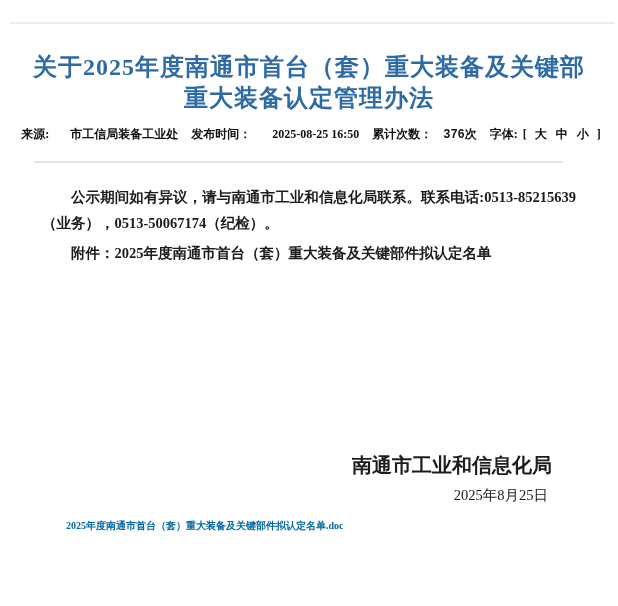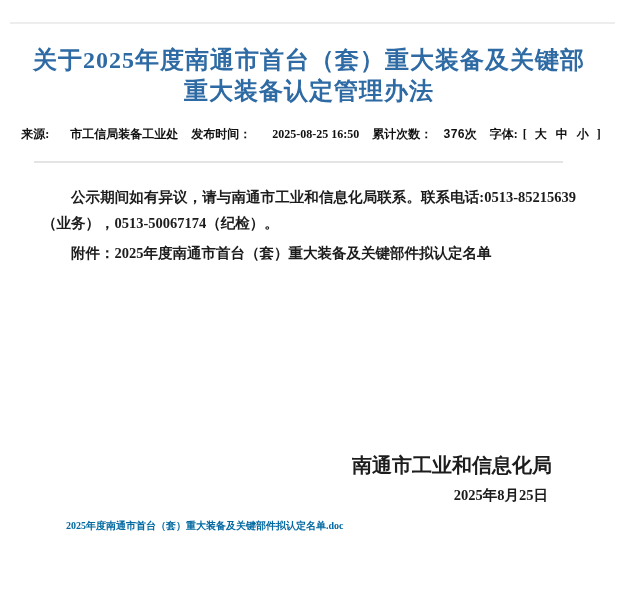--- a/index.html
+++ b/index.html
@@ -65,21 +65,21 @@
     font-size: 20px;
     font-weight: bold;
     color: #1c1c1c;
     line-height: 26px;
   }
   .date-line {
     position: absolute;
     top: 482px; left: 0; right: 70px;
     text-align: right;
     font-size: 14.5px;
-    font-weight: bold;
+    font-weight: normal;
     color: #1c1c1c;
     line-height: 26px;
   }
   .attachment-link {
     position: absolute;
     top: 513px; left: 66px;
     font-size: 10px;
     font-weight: bold;
     color: #0369a1;
     line-height: 26px;
@@ -87,21 +87,21 @@
     cursor: pointer;
   }
 </style>
 </head>
 <body>
 
 <div class="page">
 
   <div class="top-line"></div>
 
-  <h1 class="title" style="margin:4px;">
+  <h1 class="title" style="margin:11px;">
     <span style="display:block;">关于2025年度南通市首台（套）重大装备及关键部</span>
     <span style="display:block;">重大装备认定管理办法</span>
   </h1>
 
   <div class="meta">
     <span class="m-label">来源:</span>
     <span class="m-value">市工信局装备工业处</span>
     <span class="m-label">发布时间：</span>
     <span class="m-value">2025-08-25 16:50</span>
     <span class="m-label">累计次数：</span>

